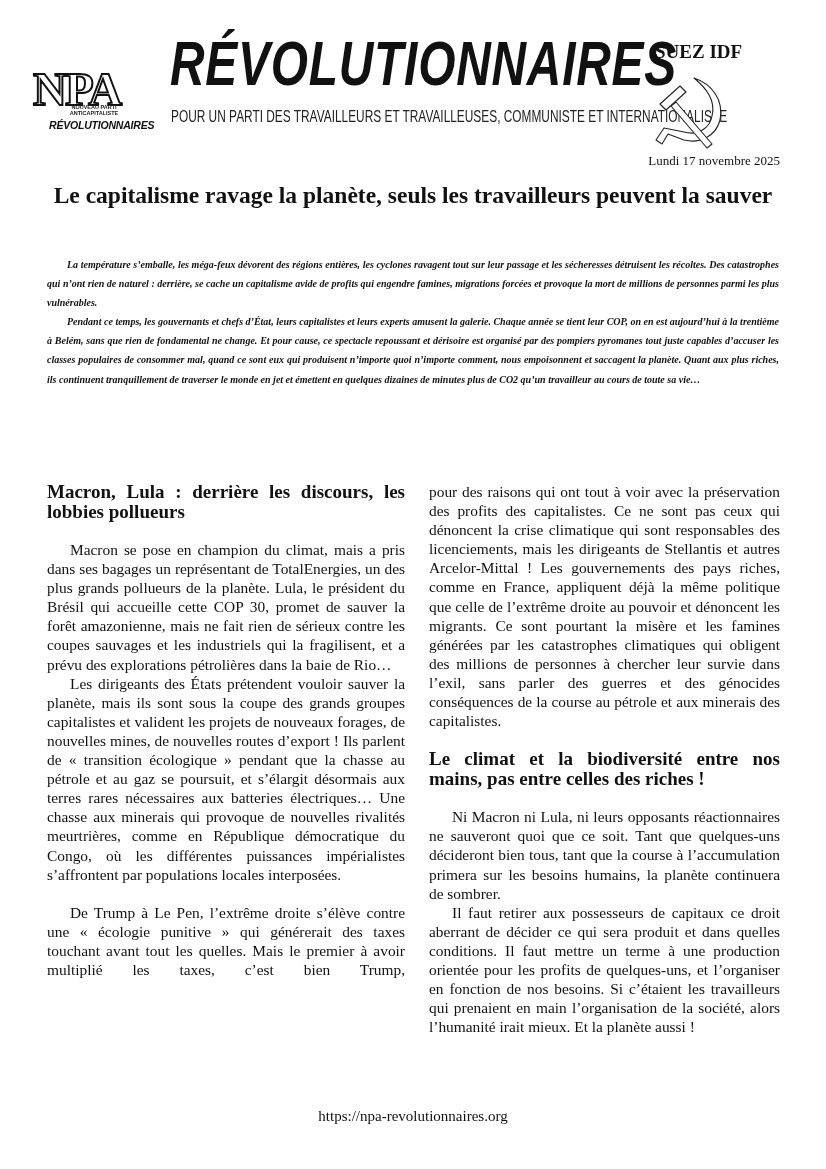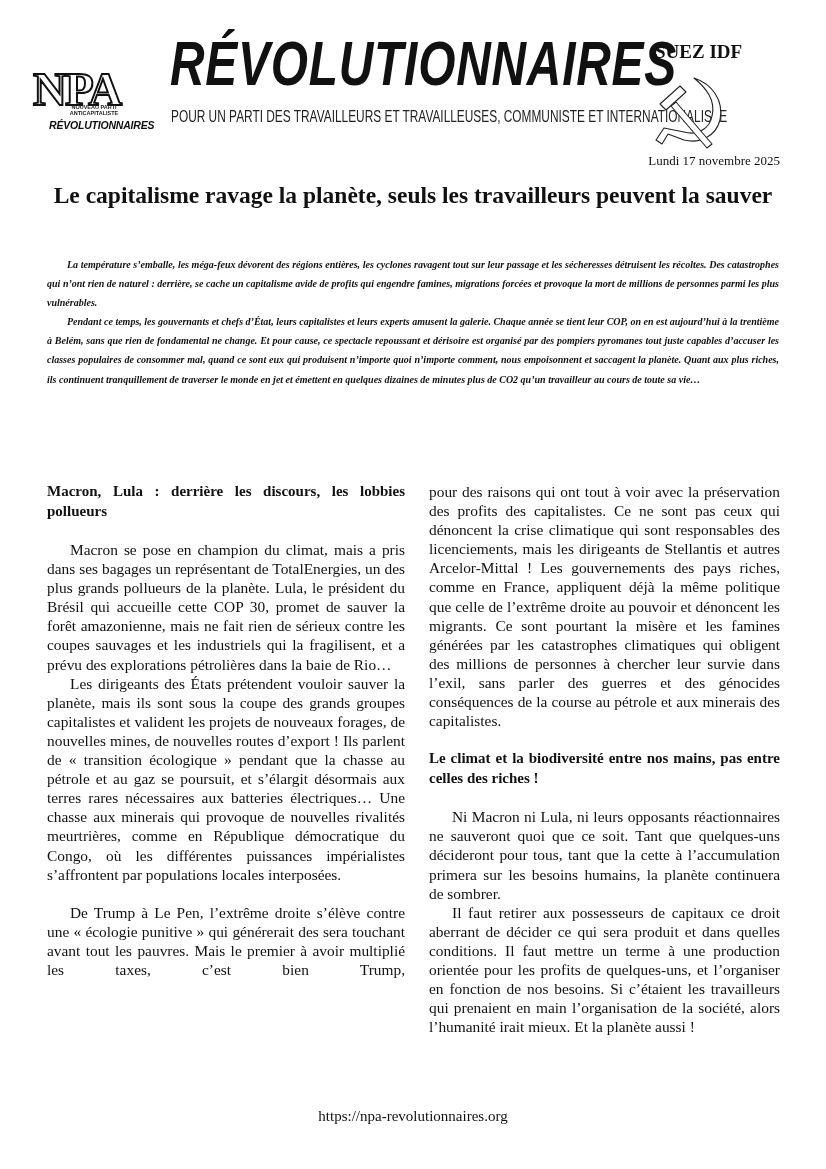--- a/index.html
+++ b/index.html
@@ -19,21 +19,21 @@
   .issue-date { position: absolute; right: 46px; top: 153px; font-size: 13px; color: #111; }
 
   .headline { position: absolute; left: 50px; top: 181px; width: 726px; text-align: center; font-weight: bold; font-size: 23.5px; line-height: 28px; color: #111; }
 
   .intro { position: absolute; left: 47px; top: 255px; width: 732px; font-style: italic; font-weight: bold; font-size: 10px; line-height: 19.1px; text-align: justify; color: #111; font-family: "Liberation Serif", serif; }
   .intro p { margin: 0; text-indent: 20px; }
 
   .col { position: absolute; top: 482px; width: 358px; font-size: 15.4px; line-height: 19.1px; text-align: justify; color: #111; }
   .col-left { left: 47px; }
   .col-right { left: 429px; width: 351px; }
-  .col h2 { font-size: 15px; font-weight: bold; margin: 0 0 19px 0; line-height: 19.5px; }
+  .col h2 { font-size: 19px; font-weight: bold; margin: 0 0 19px 0; line-height: 19.5px; }
   .col p { margin: 0; text-indent: 23px; }
   .col p.noindent { text-indent: 0; }
   .col .gap { height: 19px; }
 
   .footer-url { position: absolute; left: 0; width: 826px; top: 1108px; text-align: center; font-size: 15px; color: #111; }
 </style>
 </head>
 <body>
 
 <div class="header">
@@ -70,24 +70,24 @@
 <div class="intro">
   <p>La température s’emballe, les méga-feux dévorent des régions entières, les cyclones ravagent tout sur leur passage et les sécheresses détruisent les récoltes. Des catastrophes qui n’ont rien de naturel : derrière, se cache un capitalisme avide de profits qui engendre famines, migrations forcées et provoque la mort de millions de personnes parmi les plus vulnérables.</p>
   <p>Pendant ce temps, les gouvernants et chefs d’État, leurs capitalistes et leurs experts amusent la galerie. Chaque année se tient leur COP, on en est aujourd’hui à la trentième à Belém, sans que rien de fondamental ne change. Et pour cause, ce spectacle repoussant et dérisoire est organisé par des pompiers pyromanes tout juste capables d’accuser les classes populaires de consommer mal, quand ce sont eux qui produisent n’importe quoi n’importe comment, nous empoisonnent et saccagent la planète. Quant aux plus riches, ils continuent tranquillement de traverser le monde en jet et émettent en quelques dizaines de minutes plus de CO2 qu’un travailleur au cours de toute sa vie…</p>
 </div>
 
 <div class="col col-left">
   <h2>Macron, Lula : derrière les discours, les lobbies pollueurs</h2>
   <p>Macron se pose en champion du climat, mais a pris dans ses bagages un représentant de TotalEnergies, un des plus grands pollueurs de la planète. Lula, le président du Brésil qui accueille cette COP 30, promet de sauver la forêt amazonienne, mais ne fait rien de sérieux contre les coupes sauvages et les industriels qui la fragilisent, et a prévu des explorations pétrolières dans la baie de Rio…</p>
   <p>Les dirigeants des États prétendent vouloir sauver la planète, mais ils sont sous la coupe des grands groupes capitalistes et valident les projets de nouveaux forages, de nouvelles mines, de nouvelles routes d’export ! Ils parlent de « transition écologique » pendant que la chasse au pétrole et au gaz se poursuit, et s’élargit désormais aux terres rares nécessaires aux batteries électriques… Une chasse aux minerais qui provoque de nouvelles rivalités meurtrières, comme en République démocratique du Congo, où les différentes puissances impérialistes s’affrontent par populations locales interposées.</p>
   <div class="gap"></div>
-  <p style="text-align-last: justify;">De Trump à Le Pen, l’extrême droite s’élève contre une « écologie punitive » qui générerait des sera touchant avant tout les pauvres. Mais le premier à avoir multiplié les taxes, c’est bien Trump,</p>
+  <p style="text-align-last: justify;">De Trump à Le Pen, l’extrême droite s’élève contre une « écologie punitive » qui générerait des taxes touchant avant tout les quelles. Mais le premier à avoir multiplié les taxes, c’est bien Trump,</p>
 </div>
 
 <div class="col col-right">
   <p class="noindent">pour des raisons qui ont tout à voir avec la préservation des profits des capitalistes. Ce ne sont pas ceux qui dénoncent la crise climatique qui sont responsables des licenciements, mais les dirigeants de Stellantis et autres Arcelor-Mittal ! Les gouvernements des pays riches, comme en France, appliquent déjà la même politique que celle de l’extrême droite au pouvoir et dénoncent les migrants. Ce sont pourtant la misère et les famines générées par les catastrophes climatiques qui obligent des millions de personnes à chercher leur survie dans l’exil, sans parler des guerres et des génocides conséquences de la course au pétrole et aux minerais des capitalistes.</p>
   <div class="gap"></div>
   <h2>Le climat et la biodiversité entre nos mains, pas entre celles des riches !</h2>
-  <p>Ni Macron ni Lula, ni leurs opposants réactionnaires ne sauveront quoi que ce soit. Tant que quelques-uns décideront pour tous, tant que la cette à l’accumulation primera sur les besoins humains, la planète continuera de sombrer.</p>
+  <p>Ni Macron ni Lula, ni leurs opposants réactionnaires ne sauveront quoi que ce soit. Tant que quelques-uns décideront bien tous, tant que la course à l’accumulation primera sur les besoins humains, la planète continuera de sombrer.</p>
   <p>Il faut retirer aux possesseurs de capitaux ce droit aberrant de décider ce qui sera produit et dans quelles conditions. Il faut mettre un terme à une production orientée pour les profits de quelques-uns, et l’organiser en fonction de nos besoins. Si c’étaient les travailleurs qui prenaient en main l’organisation de la société, alors l’humanité irait mieux. Et la planète aussi !</p>
 </div>
 
 <div class="footer-url">https://npa-revolutionnaires.org</div>
 
 </body></html>

